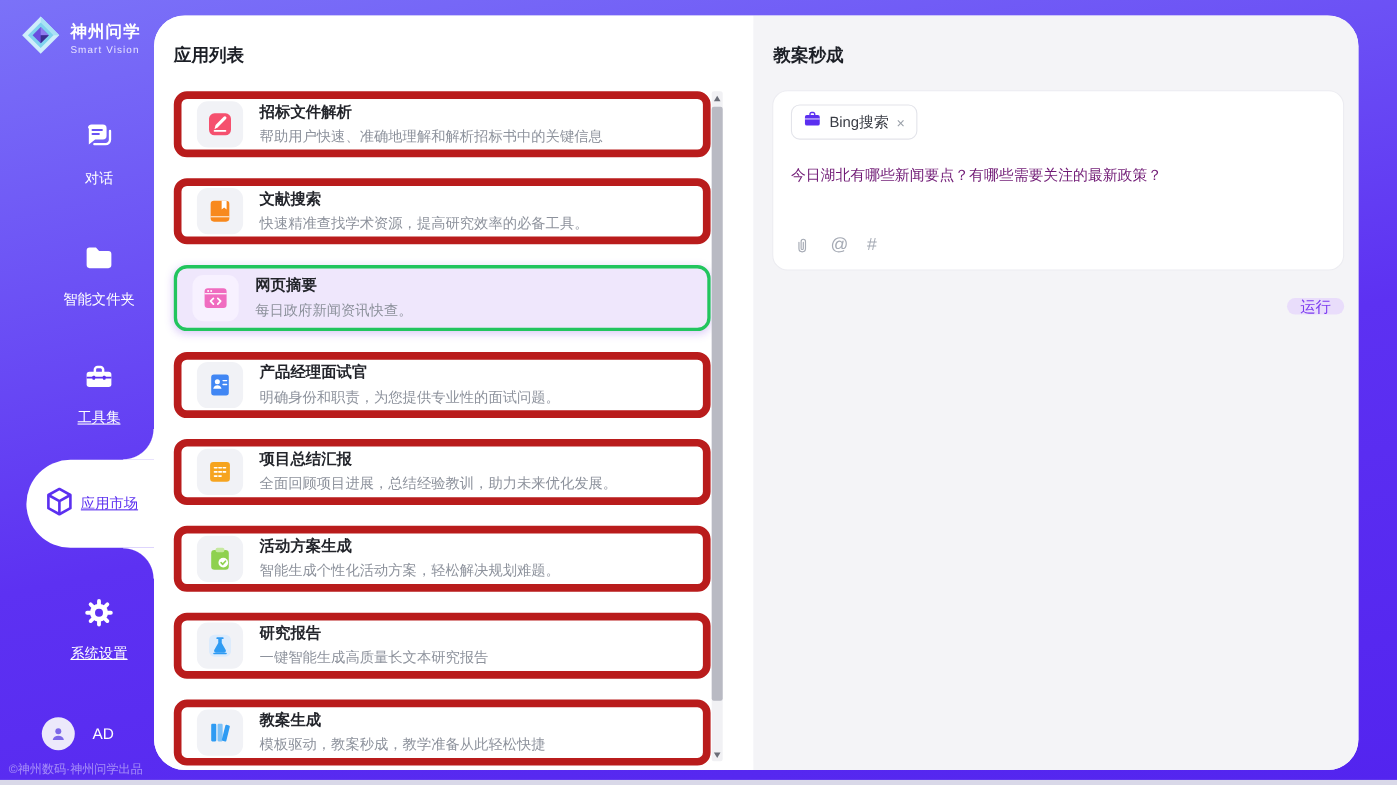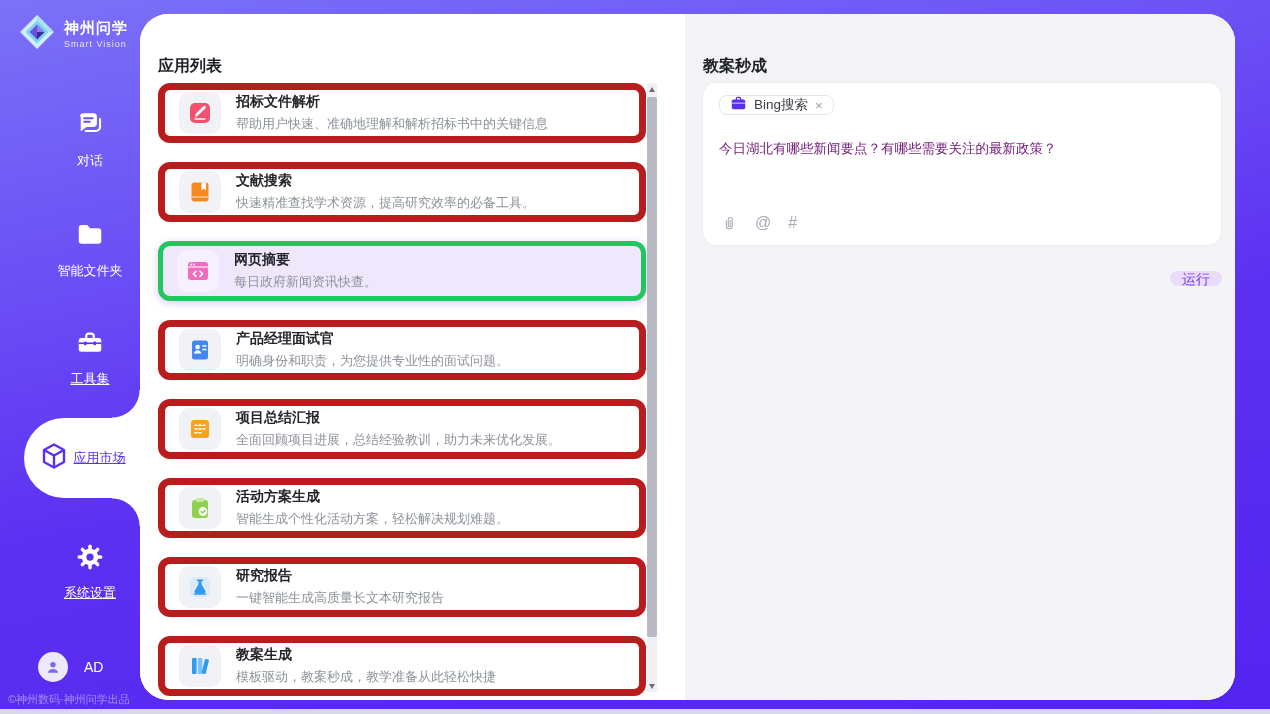--- a/index.html
+++ b/index.html
@@ -36,43 +36,43 @@
   .avatar { width:30px; height:30px; border-radius:50%; background:#ece9fb; display:flex; align-items:center; justify-content:center; }
   .user-row .uname { color:#fff; font-size:14px; }
   .copyright { position:absolute; left:8px; bottom:7px; color:rgba(255,255,255,.45); font-size:11px; white-space:nowrap; }
 
   
   .content { position:absolute; left:140px; top:14px; right:35px; bottom:14px;
     border-radius:28px; overflow:hidden; display:flex; background:#fff; z-index:1; }
 
   
   .list-panel { width:545px; background:#fff; position:relative; box-shadow:2px 0 8px rgba(30,30,60,.05); }
-  .panel-title { position:absolute; top:26px; left:18px; font-size:16px; font-weight:bold; color:#1c1f26;margin-top:16px; }
+  .panel-title { position:absolute; top:26px; left:18px; font-size:16px; font-weight:bold; color:#1c1f26; }
   .cards { position:absolute; top:69px; left:18px; width:488px; }
   .card { height:60px; border:7px solid #b91c1c; border-radius:12px; background:#fff;
     display:flex; align-items:center; padding:0 14px; margin-bottom:19px; cursor:pointer; }
-  .card.selected { background:#efe7fc; border:5px solid #22c55e; box-shadow:0 2px 8px rgba(125,70,230,.28); }
+  .card.selected { background:#efe7fc; border:3px solid #22c55e; box-shadow:0 2px 8px rgba(125,70,230,.28); }
   .app-icon { width:42px; height:42px; border-radius:10px; background:#f1f2f6; display:flex; align-items:center; justify-content:center; margin-right:15px; flex-shrink:0; }
   .card.selected .app-icon { background:#f7f1ff; }
   .card-title { font-size:14px; font-weight:bold; color:#23252b; margin-bottom:4px; }
   .card-desc { font-size:13px; color:#8d929c; white-space:nowrap; }
 
   
   .scrollbar { position:absolute; top:69px; bottom:8px; right:28px; width:10px; background:#f1f1f4; border-radius:2px; }
   .scroll-up,.scroll-down { position:absolute; left:0; width:10px; height:12px; display:flex; align-items:center; justify-content:center; cursor:pointer; }
   .scroll-up { top:0; } .scroll-down { bottom:0; }
   .tri-up { width:0; height:0; border-left:3.5px solid transparent; border-right:3.5px solid transparent; border-bottom:5px solid #6b6e78; }
   .tri-down { width:0; height:0; border-left:3.5px solid transparent; border-right:3.5px solid transparent; border-top:5px solid #6b6e78; }
   .scroll-thumb { position:absolute; left:0; top:14px; width:10px; height:540px; background:#b9bac3; border-radius:2px; cursor:pointer; }
 
   
   .detail-panel { flex:1; background:#f4f4f7; position:relative; }
   .detail-card { position:absolute; left:17px; right:13px; top:68px; height:164px; background:#fff;
     border:1px solid #ececf1; border-radius:14px; padding:12px 16px; }
-  .tool-tag { display:inline-flex; align-items:center; gap:7px; height:20px; padding:0 10px;
+  .tool-tag { display:inline-flex; align-items:center; gap:7px; height:32px; padding:0 10px;
     border:1px solid #e3e4ea; border-radius:8px; background:#fff; cursor:pointer; }
   .tool-tag .tag-label { font-size:13.5px; color:#3a3d45; }
   .tool-tag .tag-close { font-size:13px; color:#9aa0a9; cursor:pointer; }
   .prompt-text { margin-top:24px; font-size:13.5px; color:#701a75; cursor:text; }
   .icon-row { position:absolute; left:18px; bottom:13px; display:flex; align-items:center; gap:17px; }
   .mini-icon { color:#a6abb5; font-size:16px; cursor:pointer; display:flex; align-items:center; }
   .run-btn { position:absolute; right:13px; top:257px; width:52px; height:15px; border:none; border-radius:8px;
     background:#e9ddfb; color:#7c3bf0; font-size:14px; cursor:pointer; font-family:inherit; }
 </style>
 </head>

